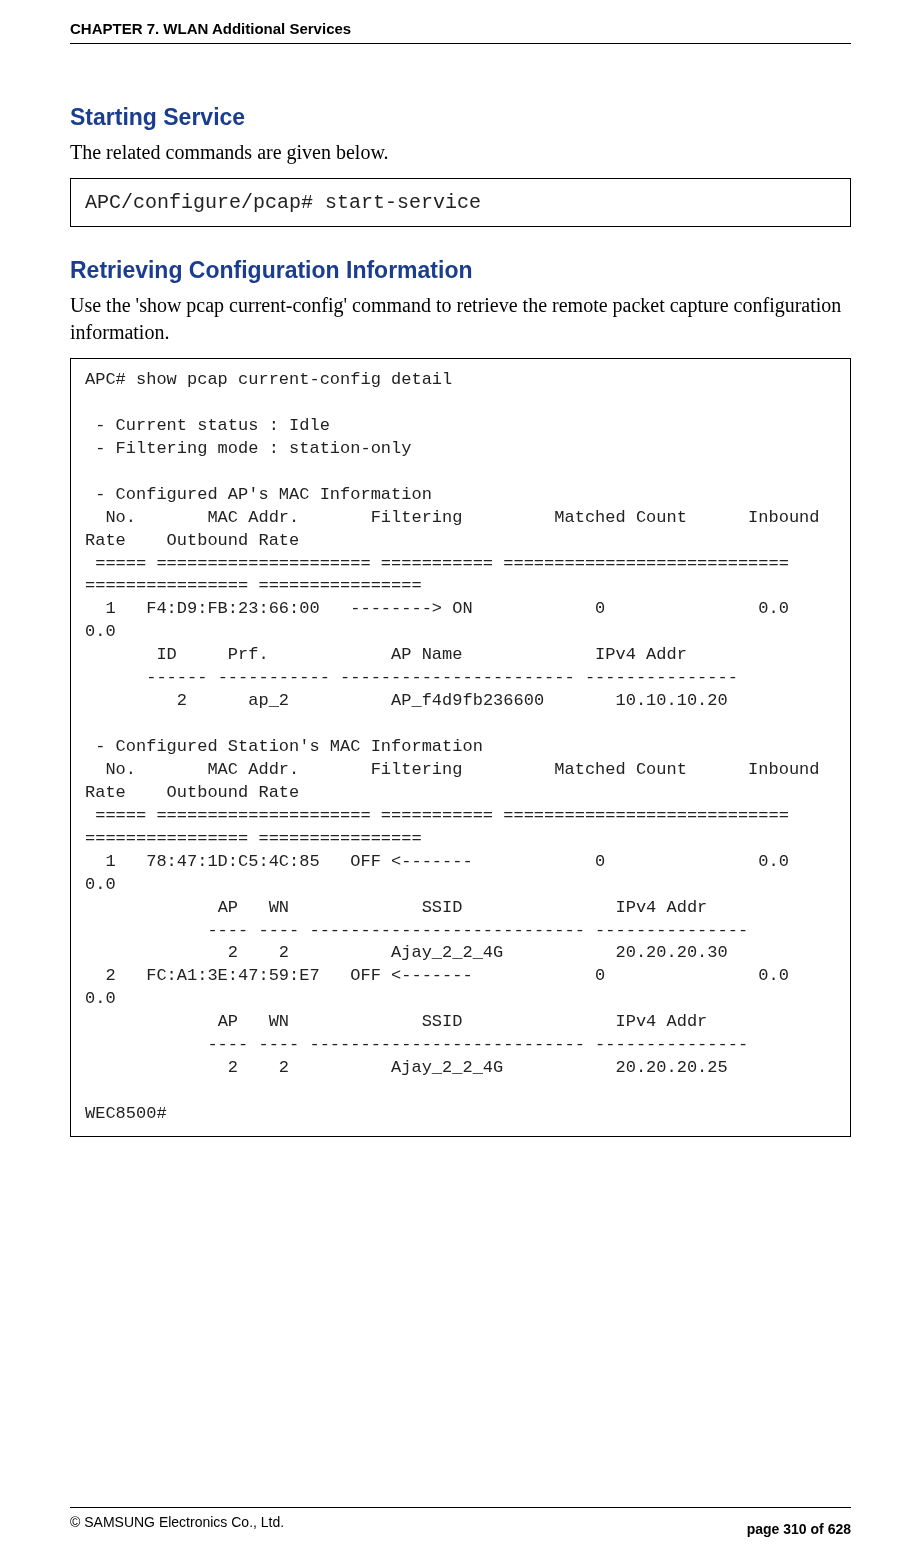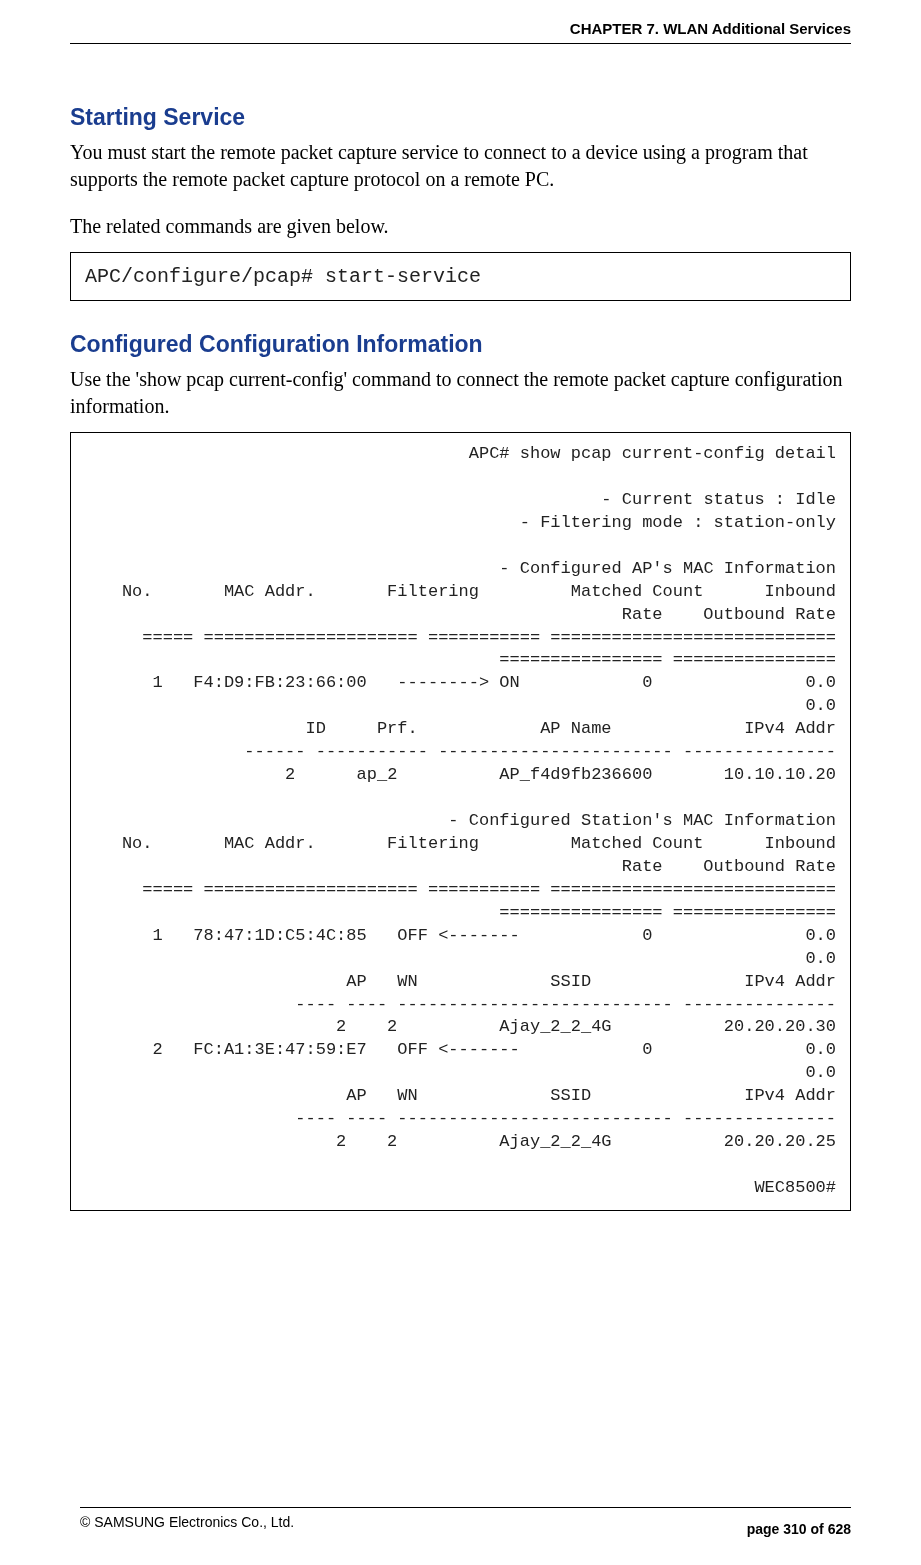--- a/index.html
+++ b/index.html
@@ -14,21 +14,20 @@
       height: 1565px;
       position: relative;
       padding: 0;
     }
     .page {
       padding: 20px 70px 0 70px;
       position: relative;
       height: 100%;
     }
     .header {
-      text-align: right;
       font-family: Arial, Helvetica, sans-serif;
       font-weight: bold;
       font-size: 15px;
       padding-bottom: 6px;
       border-bottom: 1.5px solid #000;
       margin-bottom: 60px;
     }
     .section-heading {
       font-family: Arial, Helvetica, sans-serif;
       font-weight: bold;
@@ -53,26 +52,25 @@
       line-height: 1.35;
       white-space: pre-wrap;
       word-wrap: break-word;
       margin-bottom: 30px;
       color: #222;
     }
     .code-box.large {
       padding: 10px 14px;
       font-size: 17px;
       line-height: 1.35;
-      text-align: right;
     }
     .footer {
       position: absolute;
       bottom: 28px;
-      left: 80px;
+      left: 70px;
       right: 70px;
       border-top: 1.5px solid #000;
       padding-top: 6px;
       display: flex;
       justify-content: space-between;
       font-family: Arial, Helvetica, sans-serif;
       font-size: 14px;
     }
     .footer-left {
       font-weight: normal;
@@ -86,28 +84,27 @@
 <body>
 
 <div class="page">
 
   <div class="header">
     <span>CHAPTER 7. WLAN Additional Services</span>
   </div>
 
   <div>
     <div class="section-heading">Starting Service</div>
-    <div class="body-text">You must start the remote packet capture service to connect to a device using a program that supports the remote packet capture protocol on a remote PC.</div>
     <div class="body-text sub">The related commands are given below.</div>
     <div class="code-box">APC/configure/pcap# start-service</div>
   </div>
 
   <div>
-    <div class="section-heading">Configured Configuration Information</div>
-    <div class="body-text sub">Use the 'show pcap current-config' command to connect the remote packet capture configuration information.</div>
+    <div class="section-heading">Retrieving Configuration Information</div>
+    <div class="body-text sub">Use the 'show pcap current-config' command to retrieve the remote packet capture configuration information.</div>
     <div class="code-box large">APC# show pcap current-config detail
 
  - Current status : Idle
  - Filtering mode : station-only
 
  - Configured AP's MAC Information
   No.       MAC Addr.       Filtering         Matched Count      Inbound Rate    Outbound Rate
  ===== ===================== =========== ============================ ================ ================
   1   F4:D9:FB:23:66:00   --------&gt; ON            0               0.0             0.0
        ID     Prf.            AP Name             IPv4 Addr

